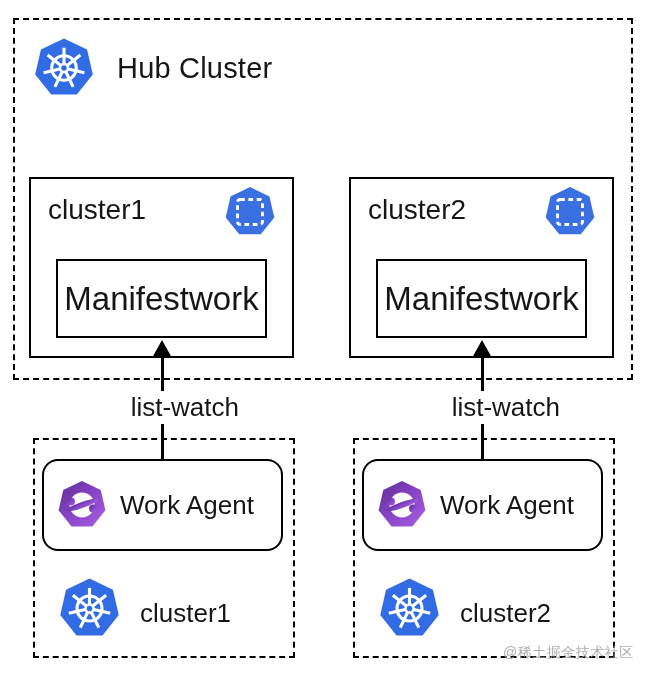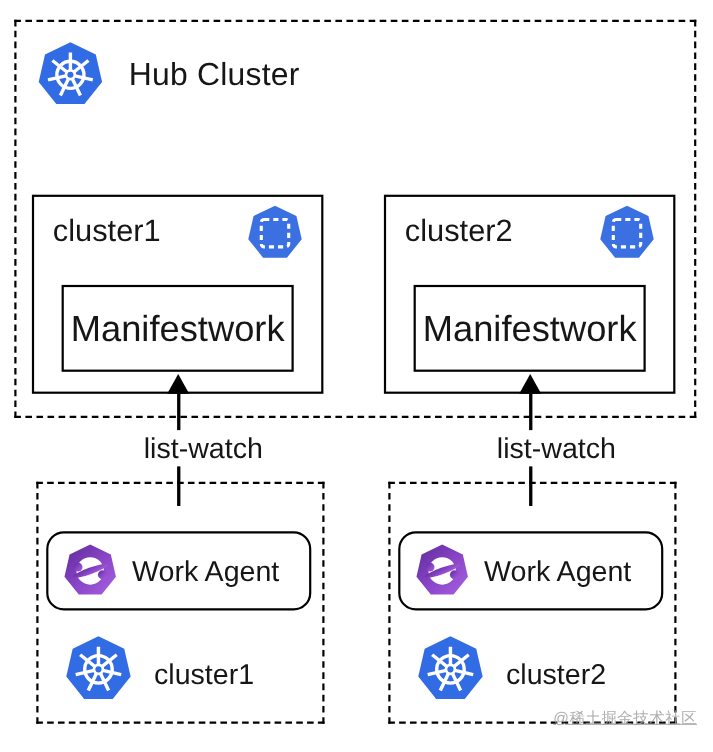--- a/index.html
+++ b/index.html
@@ -55,34 +55,33 @@
   .lw-label.col2 { left: 420px; }
 
   
   .managed-box {
     position: absolute; top: 438px; width: 262px; height: 220px;
     border: 2.5px dashed #000;
   }
   .managed-box.col1 { left: 33px; }
   .managed-box.col2 { left: 353px; }
   .agent-box {
-    position: absolute; left: 7px; top: 19px; width: 241px; height: 72px;
+    position: absolute; left: 7px; top: 19px; width: 241px; height: 92px;
     border: 2.5px solid #000; border-radius: 16px; background: #fff;
-    display: flex; align-items: center; gap: 13px; padding-left: 13px; margin-top: 24px;
+    display: flex; align-items: center; gap: 13px; padding-left: 13px;
   }
   .agent-icon { width: 50px; height: 52px; flex: 0 0 auto; }
   .agent-label { font-size: 26px; }
   .mc-k8s-icon { position: absolute; left: 23px; top: 136px; width: 63px; height: 65px; }
   .mc-name { position: absolute; left: 105px; top: 158px; font-size: 26px; }
 
   .watermark {
     position: absolute; left: 503px; top: 644px; z-index: 10;
     font-size: 14px; color: rgba(160,160,160,0.85); letter-spacing: 0.5px;
     white-space: nowrap;
-    text-decoration: underline;
   }
   svg { display: block; }
 </style>
 </head>
 <body>
 
 <svg width="0" height="0" style="position:absolute">
   <defs>
     <linearGradient id="grad-purple" x1="0" y1="0" x2="1" y2="1">
       <stop offset="0" stop-color="#5E2B97"></stop>

